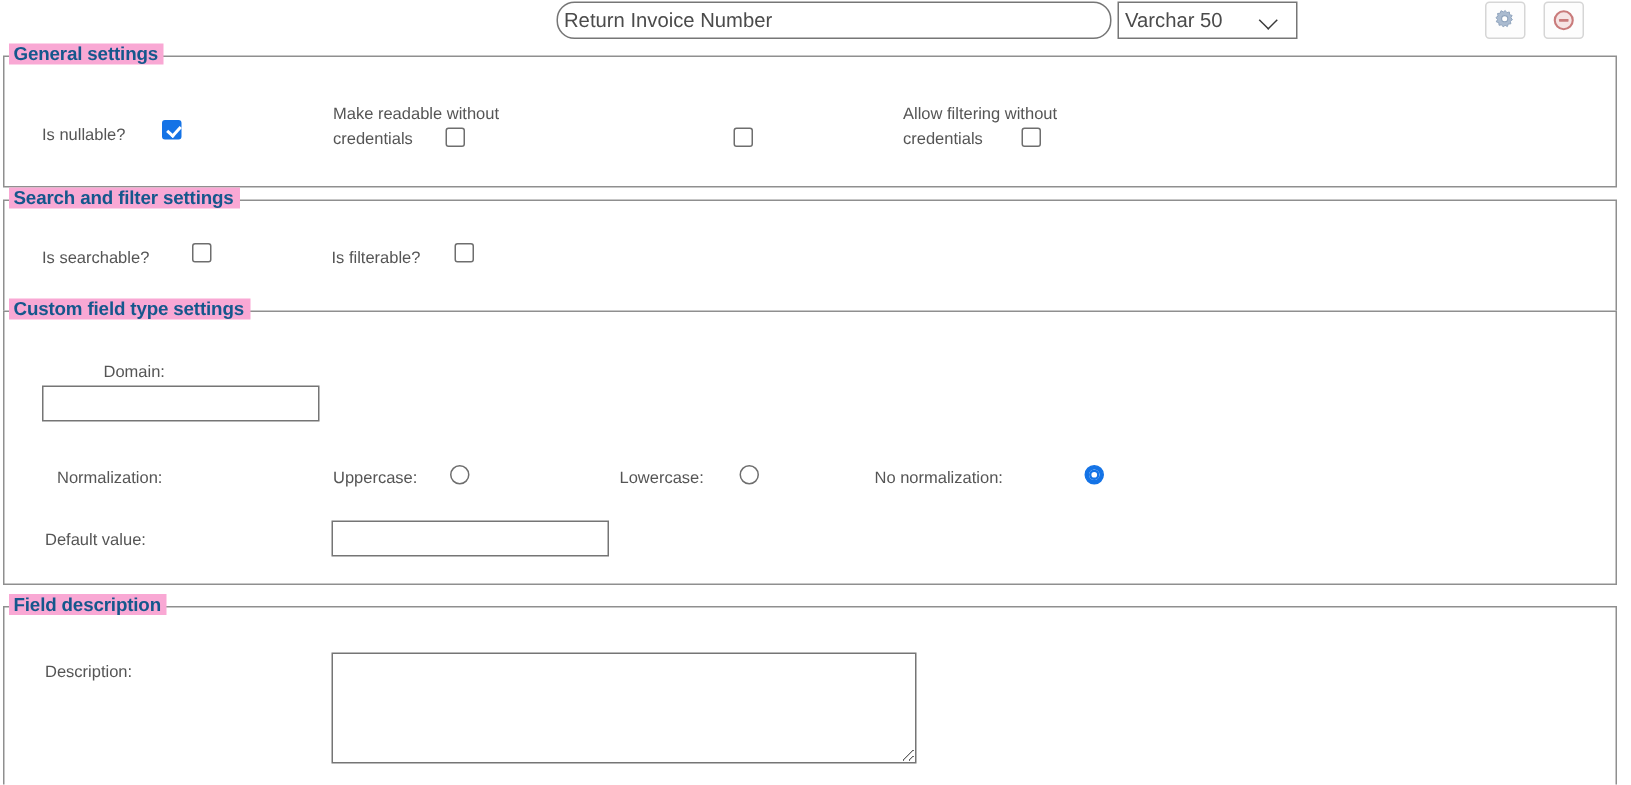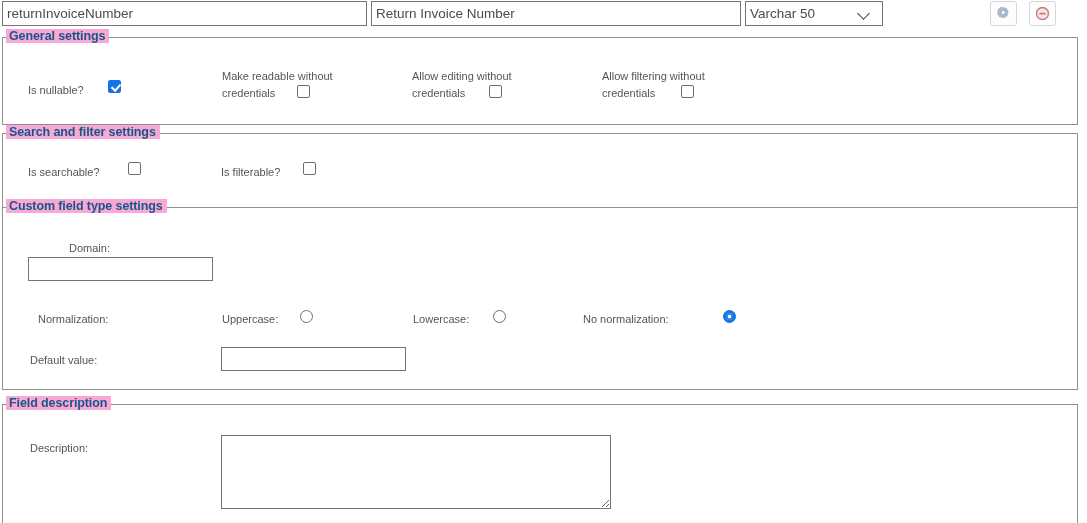--- a/index.html
+++ b/index.html
@@ -33,27 +33,27 @@
     border: 1px solid #767676;
     background: #ffffff;
     font-family: "Liberation Sans", sans-serif;
     font-size: 13.5px;
     color: #4b4b4b;
     padding: 0 4px;
     outline: none;
     border-radius: 0;
   }
   #field-name-input  { left: 2px;   top: 1px; width: 365px; }
-  #field-label-input { left: 371px; top: 1px; width: 370px; }
+  #field-label-input { left: 371px; top: 1px; width: 370px; border-radius: 12px; }
 
   .type-select {
     position: absolute;
     left: 745px;
     top: 1px;
-    width: 138px;
+    width: 120px;
     height: 25px;
     box-sizing: border-box;
     border: 1px solid #767676;
     background: #ffffff;
     font-family: "Liberation Sans", sans-serif;
     font-size: 13.5px;
     color: #4b4b4b;
     padding: 0 4px;
     display: flex;
     align-items: center;
@@ -215,21 +215,20 @@
     resize: both;
     overflow: auto;
     border-radius: 0;
   }
 </style>
 </head>
 <body>
 
 <div class="top-row">
 
-  <input class="txt-input" id="field-name-input" type="text" value="returnInvoiceNumber" placeholder="Field name" style="">
 
   <input class="txt-input" id="field-label-input" type="text" value="Return Invoice Number" style="">
 
   <div class="type-select">
     <span class="sel-value">Varchar 50</span>
     <span class="chev"></span>
   </div>
 
   <div class="icon-btn" id="gear-btn">
     <svg width="15" height="15" viewBox="0 0 16 16">
@@ -248,21 +247,20 @@
 
 <div class="section" id="section-general">
   <span class="section-legend">General settings</span>
 
   <span class="lbl" style="left:25px; top:44px;">Is nullable?</span>
   <span class="cbox checked" style="left:105px; top:42px;"></span>
 
   <span class="lbl wrap" style="left:219px; top:30px; width:152px;">Make readable without credentials</span>
   <span class="cbox" style="left:294px; top:47px;"></span>
 
-  <span class="lbl wrap" style="left:409px; top:30px; width:150px;">Allow editing without credentials</span>
   <span class="cbox" style="left:486px; top:47px;"></span>
 
   <span class="lbl wrap" style="left:599px; top:30px; width:152px;">Allow filtering without credentials</span>
   <span class="cbox" style="left:678px; top:47px;"></span>
 </div>
 
 <div class="section" id="section-search">
   <span class="section-legend">Search and filter settings</span>
 
   <span class="lbl" style="left:25px; top:30px;">Is searchable?</span>

